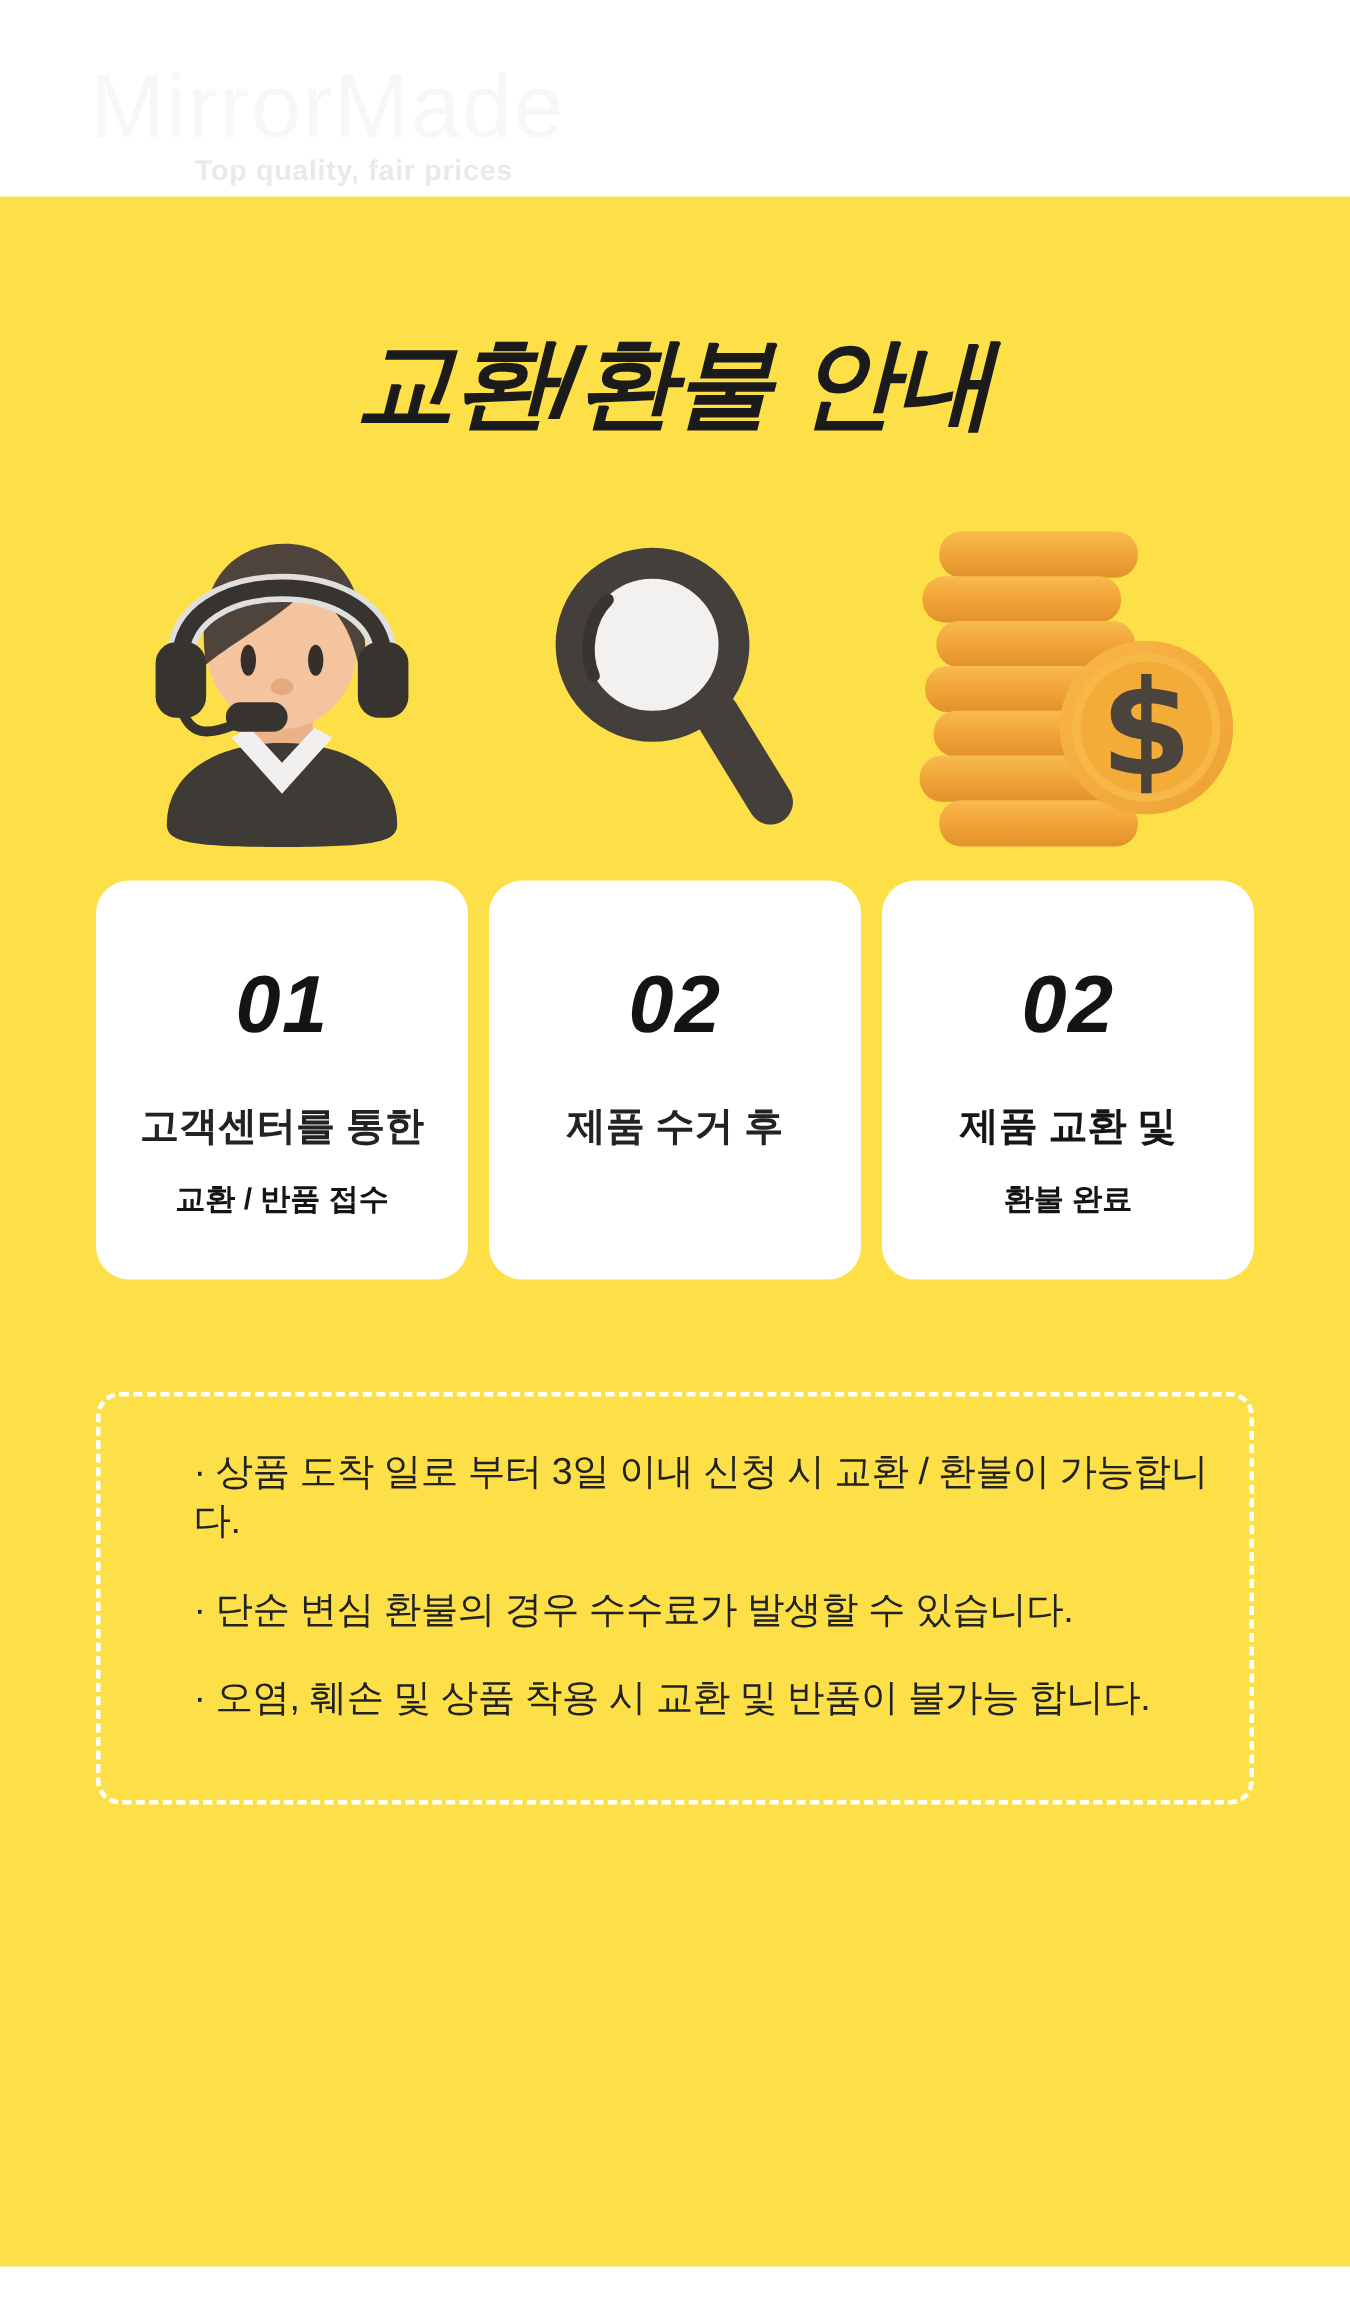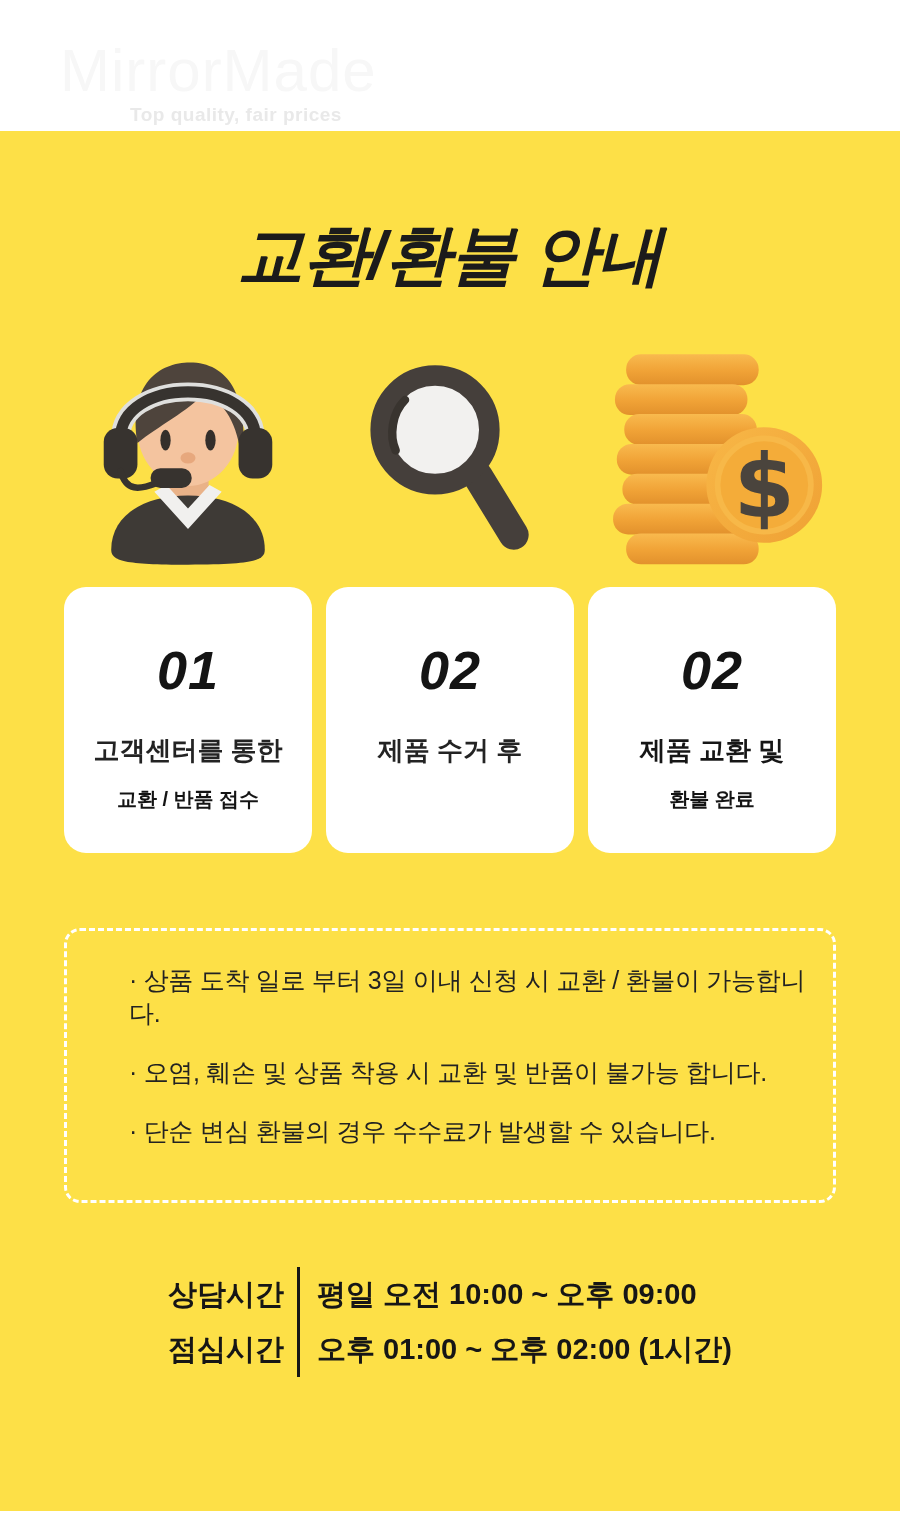--- a/index.html
+++ b/index.html
@@ -126,29 +126,19 @@
       <section class="card">
         <div class="step-num">02</div>
         <div class="step-line1 strong">제품 교환 및</div>
         <div class="step-line2">환불 완료</div>
       </section>
 
     </div>
 
     <div class="notice">
       <p>· 상품 도착 일로 부터 3일 이내 신청 시 교환 / 환불이 가능합니다.</p>
+      <p>· 단순 변심 환불의 경우 수수료가 발생할 수 있습니다.</p>
       <p>· 오염, 훼손 및 상품 착용 시 교환 및 반품이 불가능 합니다.</p>
-      <p>· 단순 변심 환불의 경우 수수료가 발생할 수 있습니다.</p>
     </div>
 
-    <div class="schedule">
-      <div class="sched-labels">
-        <div>상담시간</div>
-        <div>점심시간</div>
-      </div>
-      <div class="sched-values">
-        <div>평일 오전 10:00 ~ 오후 09:00</div>
-        <div>오후 01:00 ~ 오후 02:00 (1시간)</div>
-      </div>
-    </div>
 
   </div>
 </div>
 
 </body></html>

